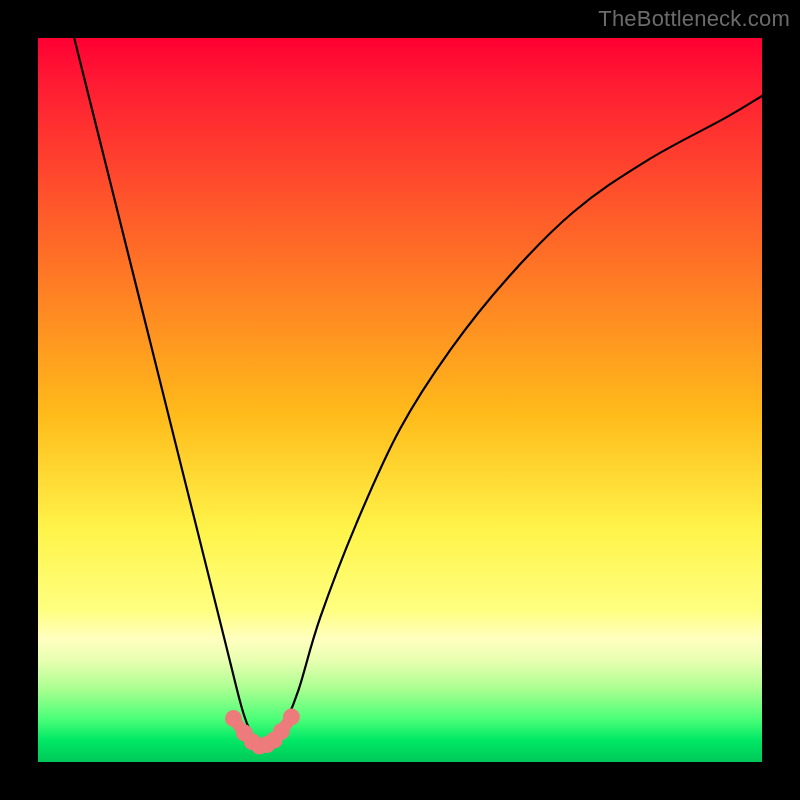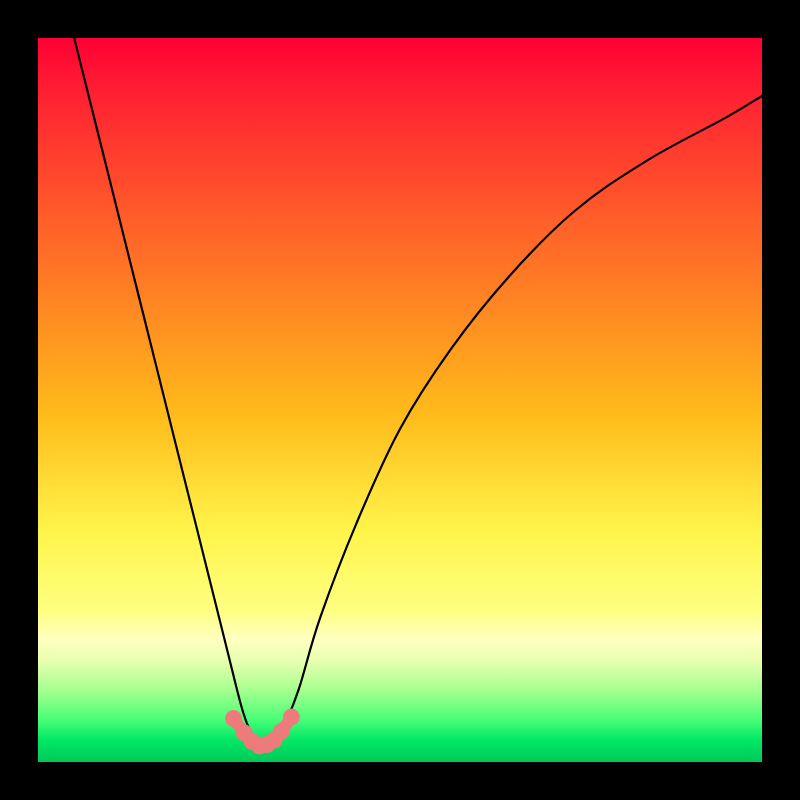--- a/index.html
+++ b/index.html
@@ -85,13 +85,14 @@
           <circle cx="214.30" cy="703.73" r="8.5" fill="#ee7b7b" stroke="#c84e4e" stroke-width="0"></circle>
           <circle cx="221.54" cy="708.07" r="8.5" fill="#ee7b7b" stroke="#c84e4e" stroke-width="0"></circle>
           <circle cx="228.78" cy="706.62" r="8.5" fill="#ee7b7b" stroke="#c84e4e" stroke-width="0"></circle>
           <circle cx="236.02" cy="702.28" r="8.5" fill="#ee7b7b" stroke="#c84e4e" stroke-width="0"></circle>
           <circle cx="243.26" cy="693.59" r="8.5" fill="#ee7b7b" stroke="#c84e4e" stroke-width="0"></circle>
           <circle cx="253.40" cy="679.11" r="8.5" fill="#ee7b7b" stroke="#c84e4e" stroke-width="0"></circle>
         </g>
     </svg>
   </div>
 
+  <div class="watermark">TheBottleneck.com</div>
 </div>
 
 </body></html>

